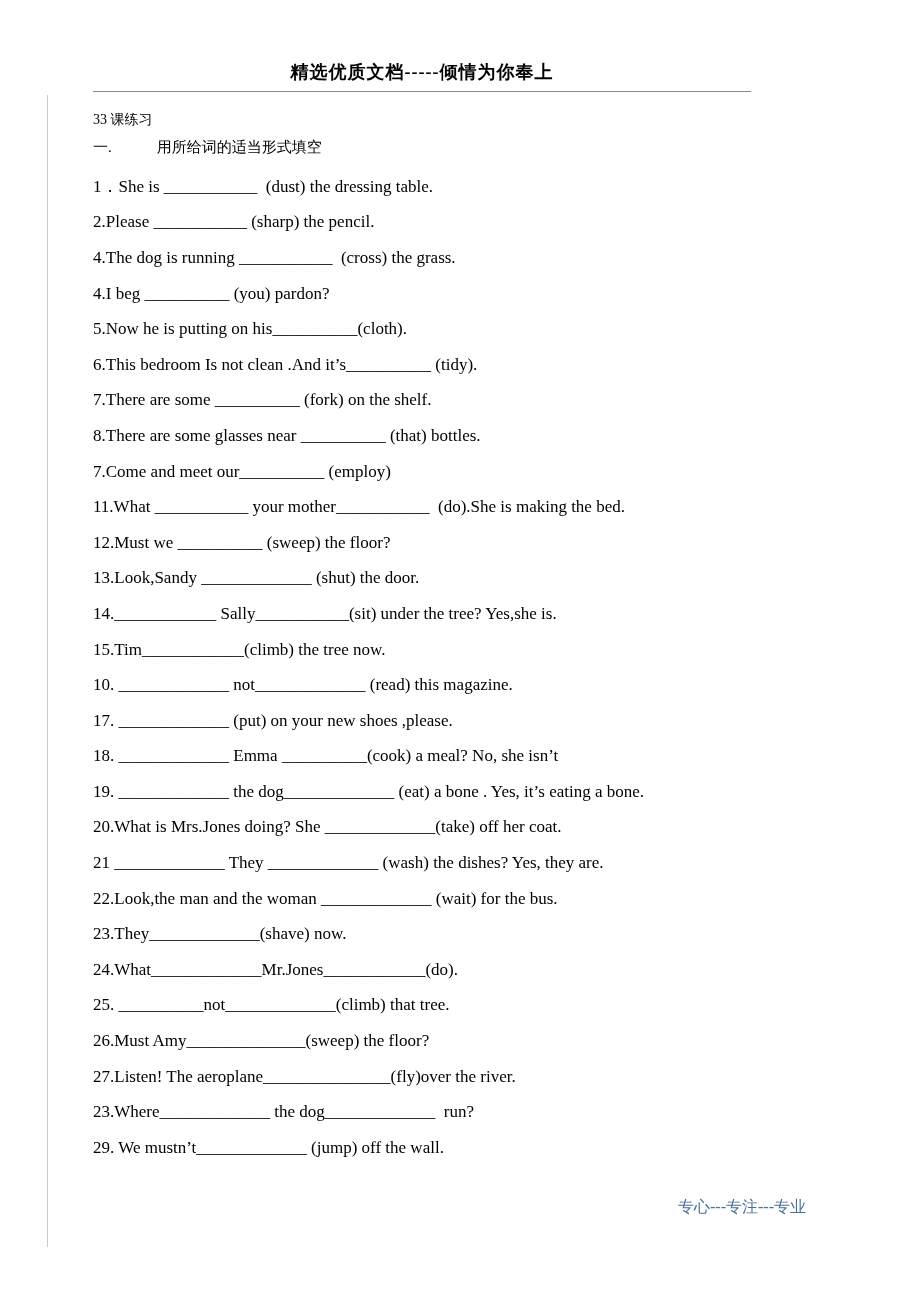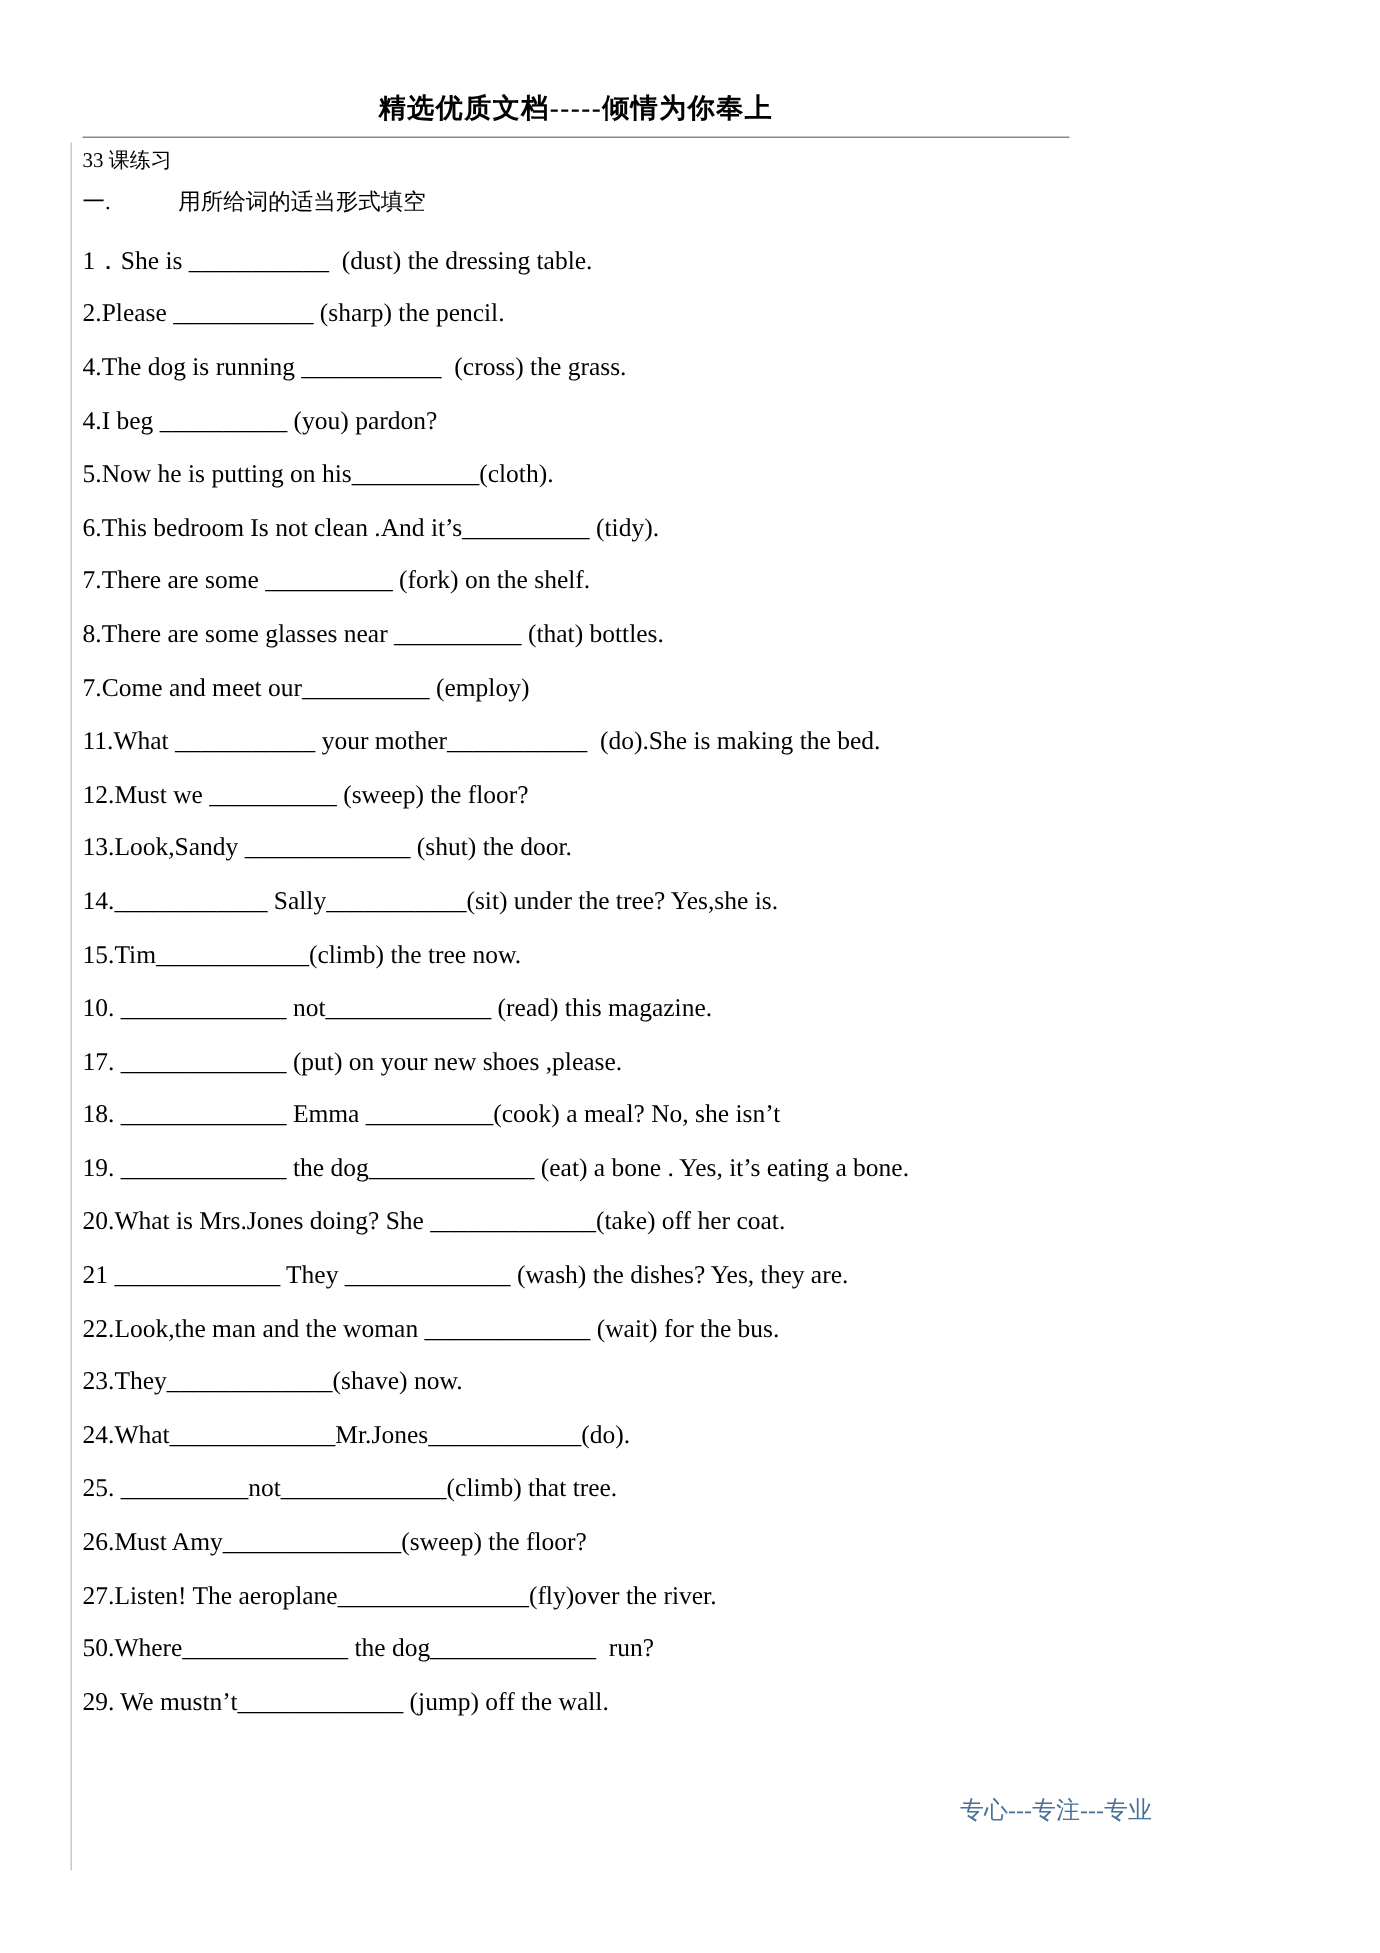--- a/index.html
+++ b/index.html
@@ -5,20 +5,21 @@
   html, body { margin: 0; padding: 0; }
   body { background: #ffffff; }
   .page {
     position: relative;
     width: 768px;
     height: 1302px;
     background: #ffffff;
     font-family: "Liberation Serif", serif;
     color: #000000;
     overflow: hidden;
+    padding-left: 38px;
   }
   .left-rule {
     position: absolute;
     left: 47px;
     top: 95px;
     width: 1px;
     height: 1152px;
     background: #c9c9c9;
   }
   .header-title {
@@ -28,21 +29,21 @@
     font-weight: bold;
     letter-spacing: 1px;
   }
   .header-rule {
     margin: 7px 55px 0 55px;
     border-bottom: 1px solid #8a8a8a;
     height: 0;
   }
   .content { padding: 0 55px; }
   .lesson-title {
-    margin-top: 6px;
+    margin-top: 19px;
     font-size: 14px;
   }
   .section-line {
     margin-top: 9px;
     font-size: 15px;
     display: flex;
   }
   .section-prefix { margin-right: 45px; }
   .items { margin-top: 12px; }
   .item {
@@ -100,20 +101,20 @@
       <div class="item">18. _____________ Emma __________(cook) a meal? No, she isn’t</div>
       <div class="item">19. _____________ the dog_____________ (eat) a bone . Yes, it’s eating a bone.</div>
       <div class="item">20.What is Mrs.Jones doing? She _____________(take) off her coat.</div>
       <div class="item">21 _____________ They _____________ (wash) the dishes? Yes, they are.</div>
       <div class="item">22.Look,the man and the woman _____________ (wait) for the bus.</div>
       <div class="item">23.They_____________(shave) now.</div>
       <div class="item">24.What_____________Mr.Jones____________(do).</div>
       <div class="item">25. __________not_____________(climb) that tree.</div>
       <div class="item">26.Must Amy______________(sweep) the floor?</div>
       <div class="item">27.Listen! The aeroplane_______________(fly)over the river.</div>
-      <div class="item">50.Where_____________ the dog_____________  run?</div>
+      <div class="item">23.Where_____________ the dog_____________  run?</div>
       <div class="item">29. We mustn’t_____________ (jump) off the wall.</div>
     </div>
   </div>
 
   <div class="footer">专心---专注---专业</div>
 
 </div>
 
 </body></html>

